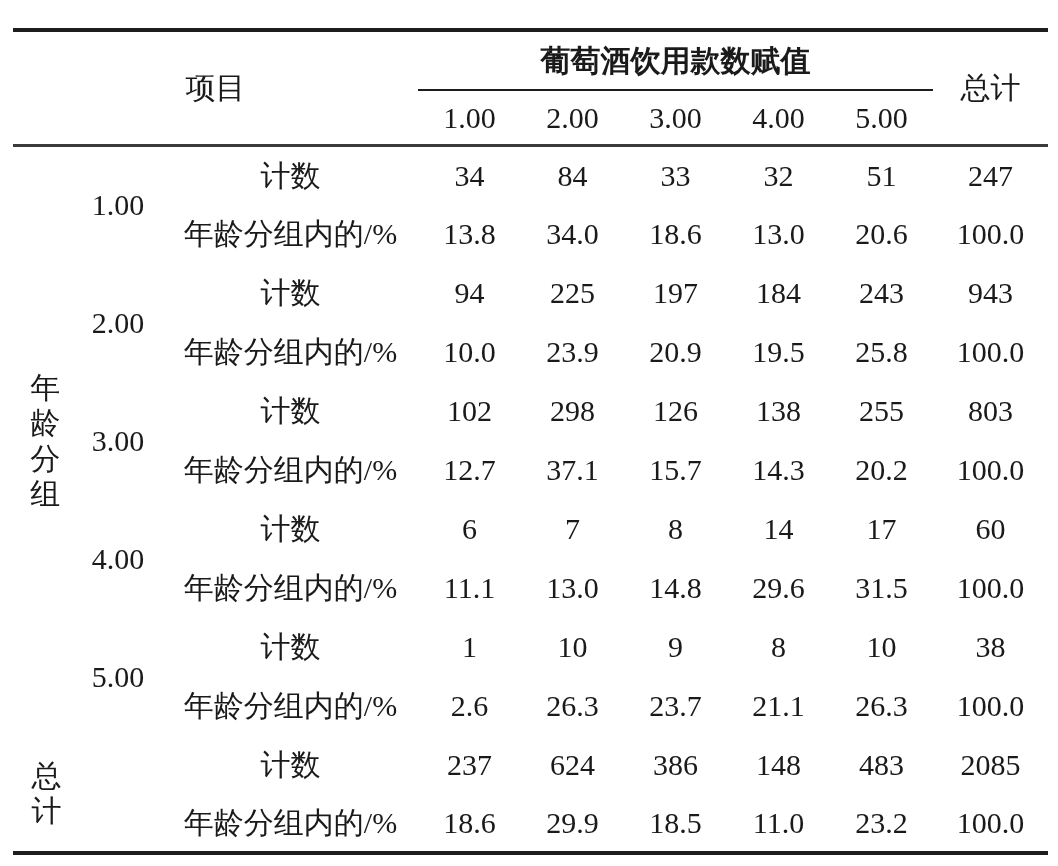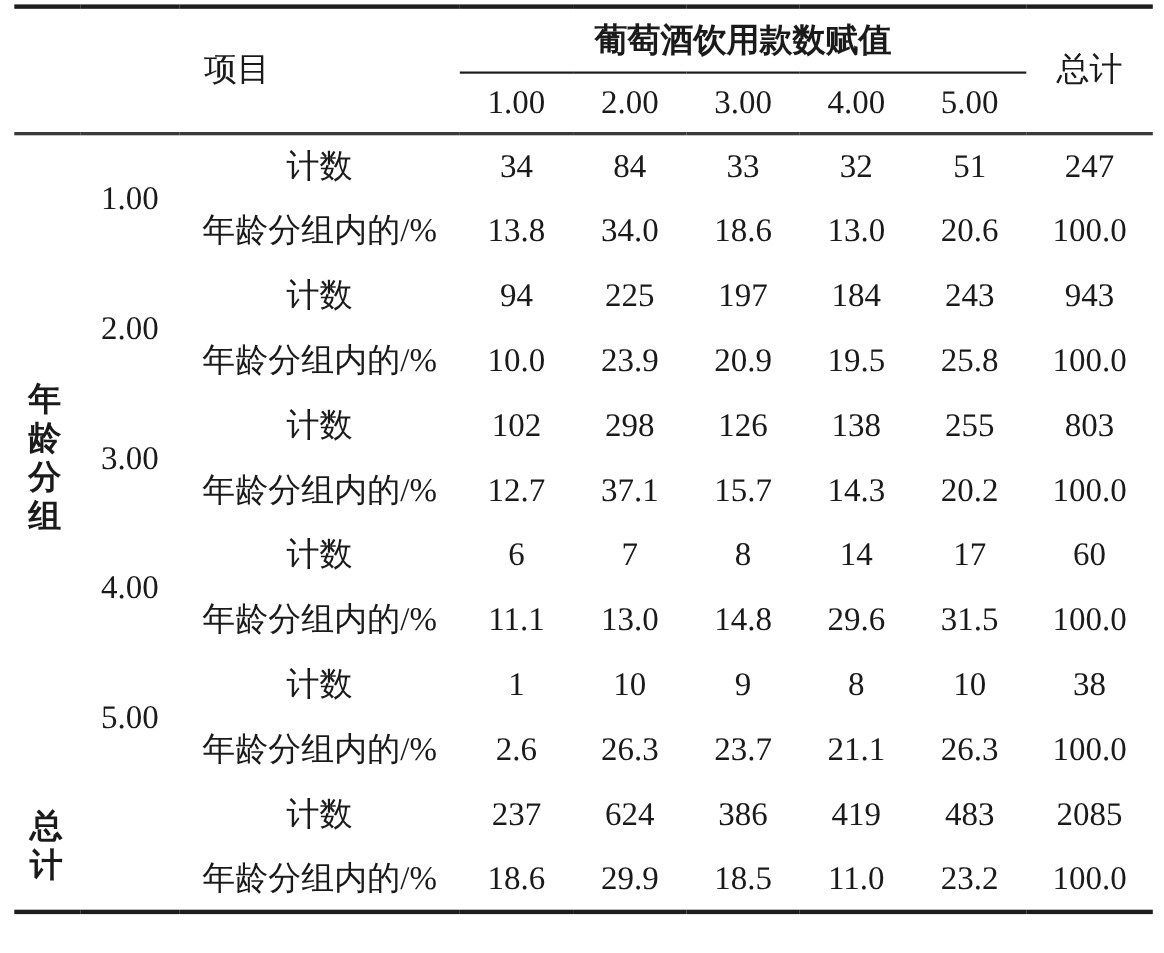--- a/index.html
+++ b/index.html
@@ -1,20 +1,20 @@
 <!DOCTYPE html>
 <html><head>
 <meta charset="utf-8">
 <style>
   html, body { margin: 0; padding: 0; background: #ffffff; }
   .page {
     width: 1058px;
     height: 866px;
     box-sizing: border-box;
-    padding: 4px 0 0 13px;
+    padding: 28px 0 0 13px;
     background: #ffffff;
     overflow: hidden;
     font-family: "Liberation Serif", "DejaVu Serif", serif;
     color: #1a1a1a;
   }
   table.crosstab {
     border-collapse: collapse;
     table-layout: fixed;
     width: 1035px;
     border-top: 4px solid #1d1d1d;
@@ -35,22 +35,21 @@
   tr.header-row-top { height: 60px; }
   tr.header-row-values { height: 55px; }
   tbody tr { height: 59px; }
   .span-head { border-bottom: 2px solid #1d1d1d; font-weight: bold; }
   .vert {
     width: 1.15em;
     margin: 0 auto;
     word-break: break-all;
     white-space: normal;
     line-height: 1.18;
-    text-align: left;
-    font-weight: bold;
+    text-align: right;
   }
   td.grand-label .vert { margin: 0 0 0 14px; }
 </style>
 </head>
 <body>
 
 <div class="page">
   <table class="crosstab">
     <colgroup>
       <col style="width:60px">
@@ -183,21 +182,21 @@
       </tr>
 
       <tr>
         <td colspan="2" rowspan="2" class="grand-label">
           <div class="vert">总计</div>
         </td>
         <td>计数</td>
         <td>237</td>
         <td>624</td>
         <td>386</td>
-        <td>419</td>
+        <td>148</td>
         <td>483</td>
         <td>2085</td>
       </tr>
       <tr>
         <td>年龄分组内的/%</td>
         <td>18.6</td>
         <td>29.9</td>
         <td>18.5</td>
         <td>11.0</td>
         <td>23.2</td>

